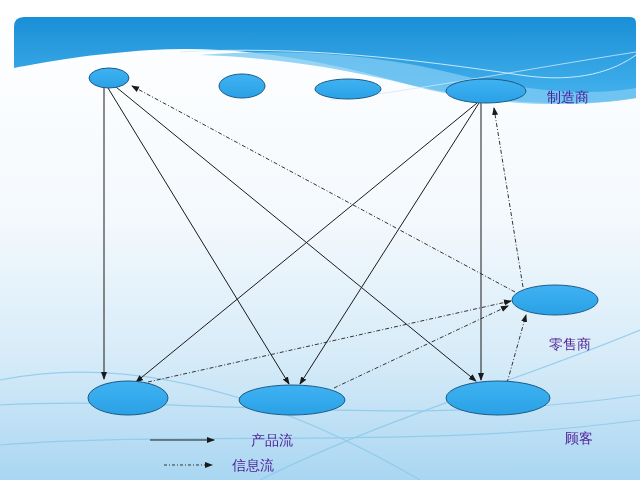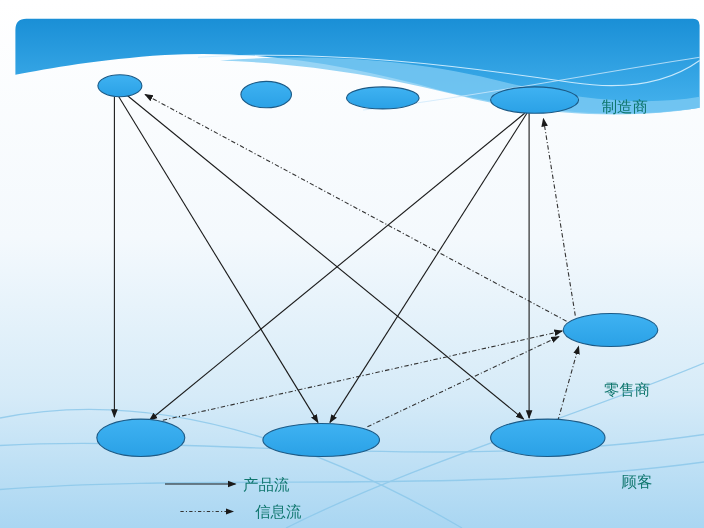--- a/index.html
+++ b/index.html
@@ -1,18 +1,18 @@
 <!DOCTYPE html>
 <html><head>
   <meta charset="utf-8">
   <style>
     html, body { margin: 0; padding: 0; }
     body { width: 640px; height: 480px; overflow: hidden; background: #ffffff; position: relative; font-family: "DejaVu Sans", sans-serif; }
     #slide { position: absolute; left: 0; top: 0; width: 640px; height: 480px; }
-    .label { position: absolute; font-size: 14px; color: #0f766e; white-space: nowrap; }
+    .label { position: absolute; font-size: 14px; color: #4c1d95; white-space: nowrap; }
   </style>
 </head>
 <body>
 
 <svg id="slide" width="640" height="480" viewBox="0 0 640 480" xmlns="http://www.w3.org/2000/svg">
   <defs>
     <linearGradient id="bgGrad" x1="0" y1="0" x2="0" y2="1">
       <stop offset="0" stop-color="#ffffff"></stop>
       <stop offset="0.45" stop-color="#f4f9fd"></stop>
       <stop offset="0.75" stop-color="#d6ebf8"></stop>
@@ -79,16 +79,16 @@
     <ellipse cx="498" cy="398" rx="52" ry="17"></ellipse>
   </g>
 
   <g>
     <line x1="150" y1="440" x2="214" y2="440" stroke="#1a1a1a" stroke-width="1" marker-end="url(#arrowSolid)"></line>
     <line x1="164" y1="465" x2="212" y2="465" stroke="#333333" stroke-width="1" stroke-dasharray="3,2,1,2" marker-end="url(#arrowSolid)"></line>
   </g>
 </svg>
 
 <div class="label" style="left:547px; top:89px;">制造商</div>
-<div class="label" style="left:549px; top:346px;">零售商</div>
+<div class="label" style="left:549px; top:336px;">零售商</div>
 <div class="label" style="left:565px; top:430px;">顾客</div>
-<div class="label" style="left:221px; top:432px;">产品流</div>
+<div class="label" style="left:251px; top:432px;">产品流</div>
 <div class="label" style="left:232px; top:457px;">信息流</div>
 
 </body></html>

